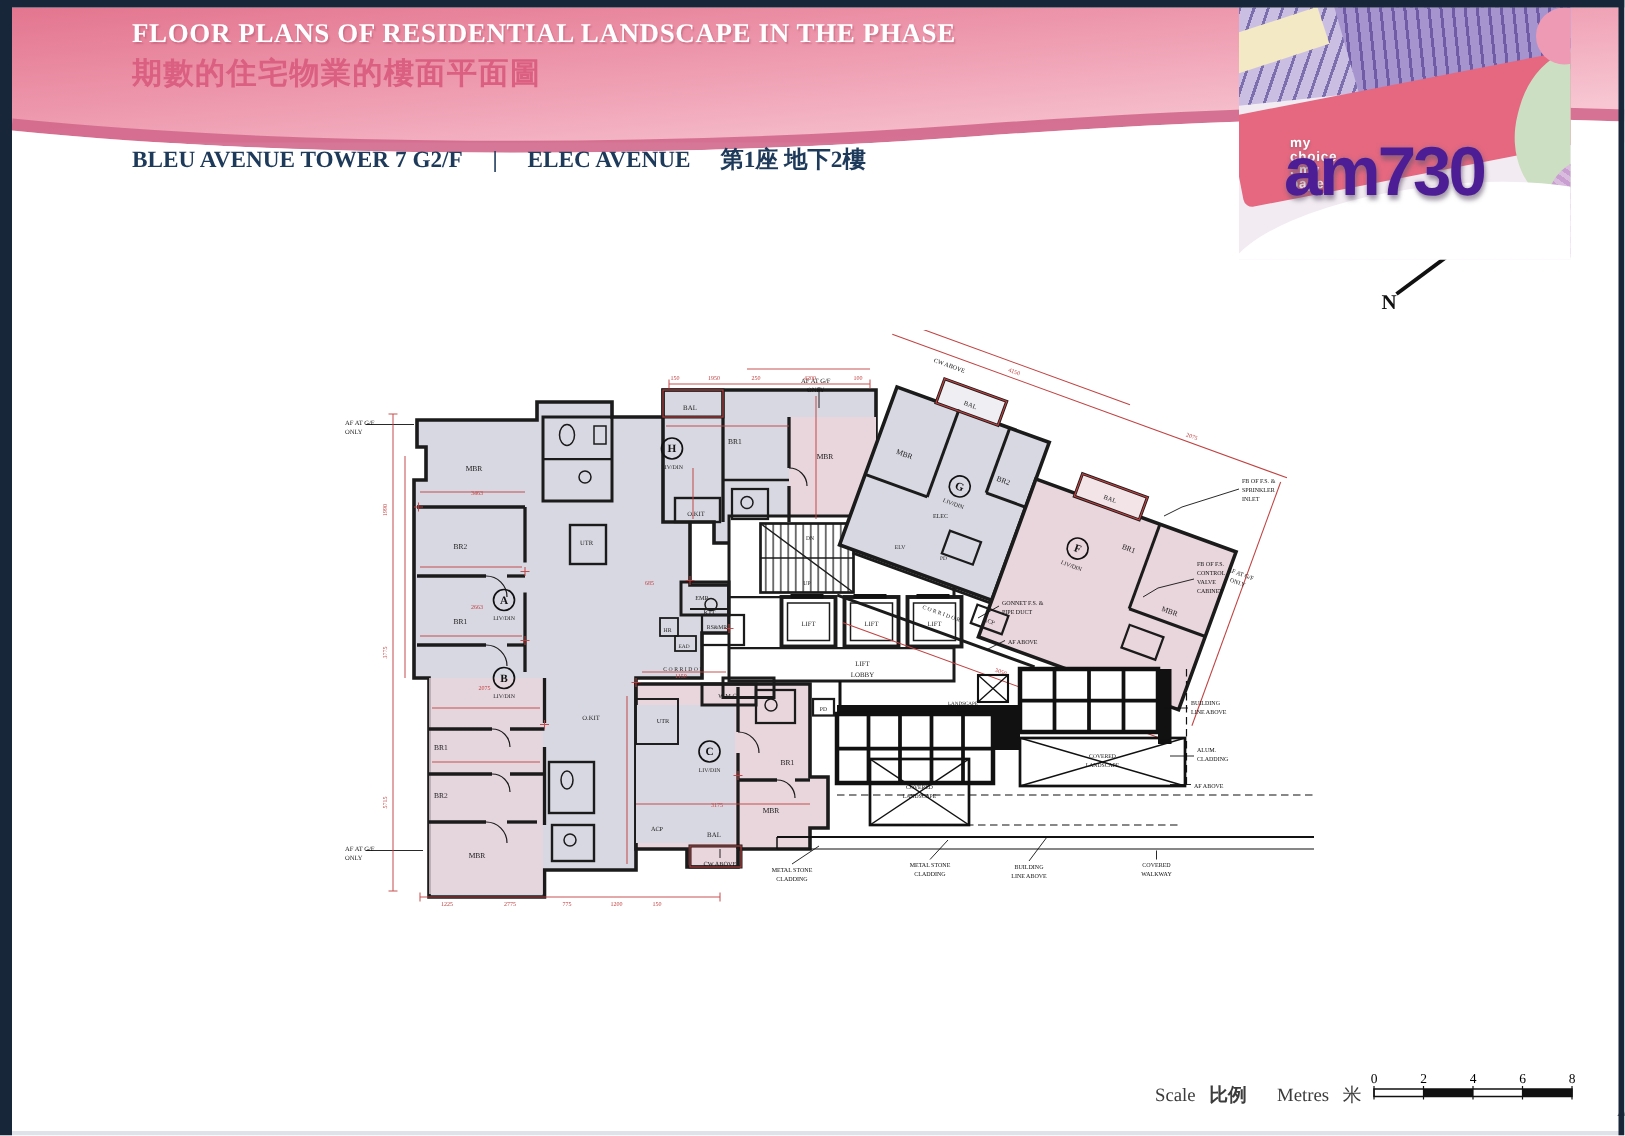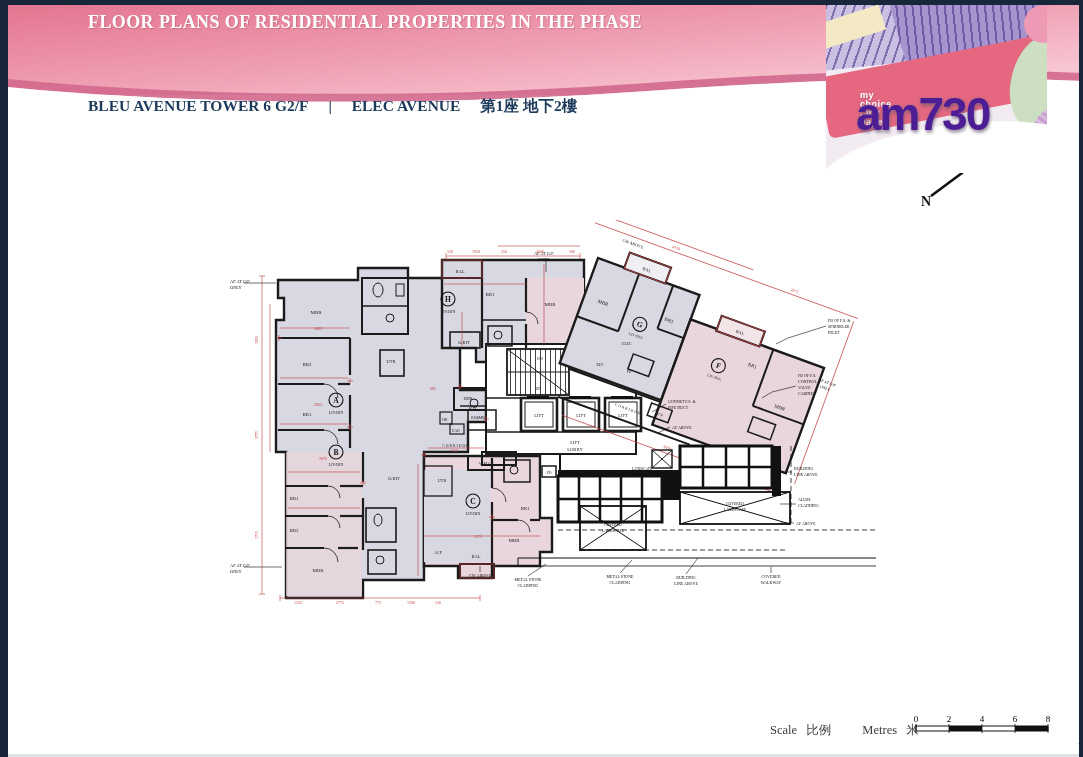--- a/index.html
+++ b/index.html
@@ -46,35 +46,36 @@
 
   
   .subtitle{position:absolute;left:88px;top:96px;font-weight:bold;font-size:15.5px;
      color:#1e3a5a;z-index:1;white-space:nowrap;}
   .subtitle .sp{margin-right:16px;}
 
   
   #plan-svg{position:absolute;left:228px;top:220px;width:648px;height:408px;}
   #compass-svg{position:absolute;left:915px;top:132px;width:120px;height:78px;}
   .scale-line{position:absolute;left:770px;top:722px;font-size:12.5px;color:#3c3c3c;white-space:nowrap;}
-  .scale-line .g1{margin-right:6px;text-align:right;} .scale-line .g2{margin-right:28px;}
+  .scale-line .g1{margin-right:6px;text-align:right;} .scale-line .g2{margin-right:17px;font-weight:bold;}
   #scalebar-svg{position:absolute;left:908px;top:710px;width:150px;height:30px;}
   .page-code{position:absolute;left:1042px;top:736px;font-size:9px;color:#555;letter-spacing:.5px;margin-left:36px;}
   svg text{font-family:"Liberation Serif",serif;}
 </style>
 </head>
 <body>
 
 <div class="edge" id="edge-top"></div>
 <div class="edge" id="edge-left"></div>
 <div class="edge" id="edge-right"></div>
 <div id="edge-bottom" class="edge"></div>
 
 <div class="banner">
-  <div class="banner-title-en">FLOOR PLANS OF RESIDENTIAL PROPERTIES IN THE PHASE</div>
+  <div class="banner-title-en">FLOOR PLANS OF RESIDENTIAL LANDSCAPE IN THE PHASE</div>
+  <div class="banner-title-zh">期數的住宅物業的樓面平面圖</div>
   <svg class="banner-wave" viewBox="0 0 1075 46" preserveAspectRatio="none">
     <path d="M0,20 C180,38 420,40 640,24 C780,14 920,8 1075,14" fill="none" stroke="#d2688c" stroke-width="8" opacity="0.9"></path>
     <path d="M0,24 C180,42 420,44 640,28 C780,18 920,12 1075,18 L1075,46 L0,46 Z" fill="#ffffff"></path>
   </svg>
 </div>
 
 <div class="collage">
   <div class="c-lav"></div>
   <div class="c-purp"></div>
   <div class="c-yellow"></div>
@@ -84,21 +85,21 @@
   <div class="c-bit"></div>
   <div class="c-mauve"></div>
   <div class="c-wave"></div>
   <div class="masthead">
     <div class="tagline">my choice . my paper</div>
     <div class="brand">am730</div>
   </div>
 </div>
 
 <div class="subtitle">
-  <span class="sp">BLEU AVENUE TOWER 6  G2/F</span>
+  <span class="sp">BLEU AVENUE TOWER 7  G2/F</span>
   <span class="sp">|</span>
   <span class="sp">ELEC AVENUE</span>
   <span>第1座 地下2樓</span>
 </div>
 
 <svg id="compass-svg" viewBox="0 0 120 78">
   <g transform="translate(62,30)">
     <line x1="-46" y1="34" x2="16" y2="-12" stroke="#111" stroke-width="2.6"></line>
     <polygon points="24,-18 6,-12 11,-3" fill="#111"></polygon>
     <polygon transform="translate(2,-4)" points="14,0 3.7,1.5 9.9,9.9 1.5,3.7 0,14 -1.5,3.7 -9.9,9.9 -3.7,1.5 -14,0 -3.7,-1.5 -9.9,-9.9 -1.5,-3.7 0,-14 1.5,-3.7 9.9,-9.9 3.7,-1.5" fill="#111"></polygon>

